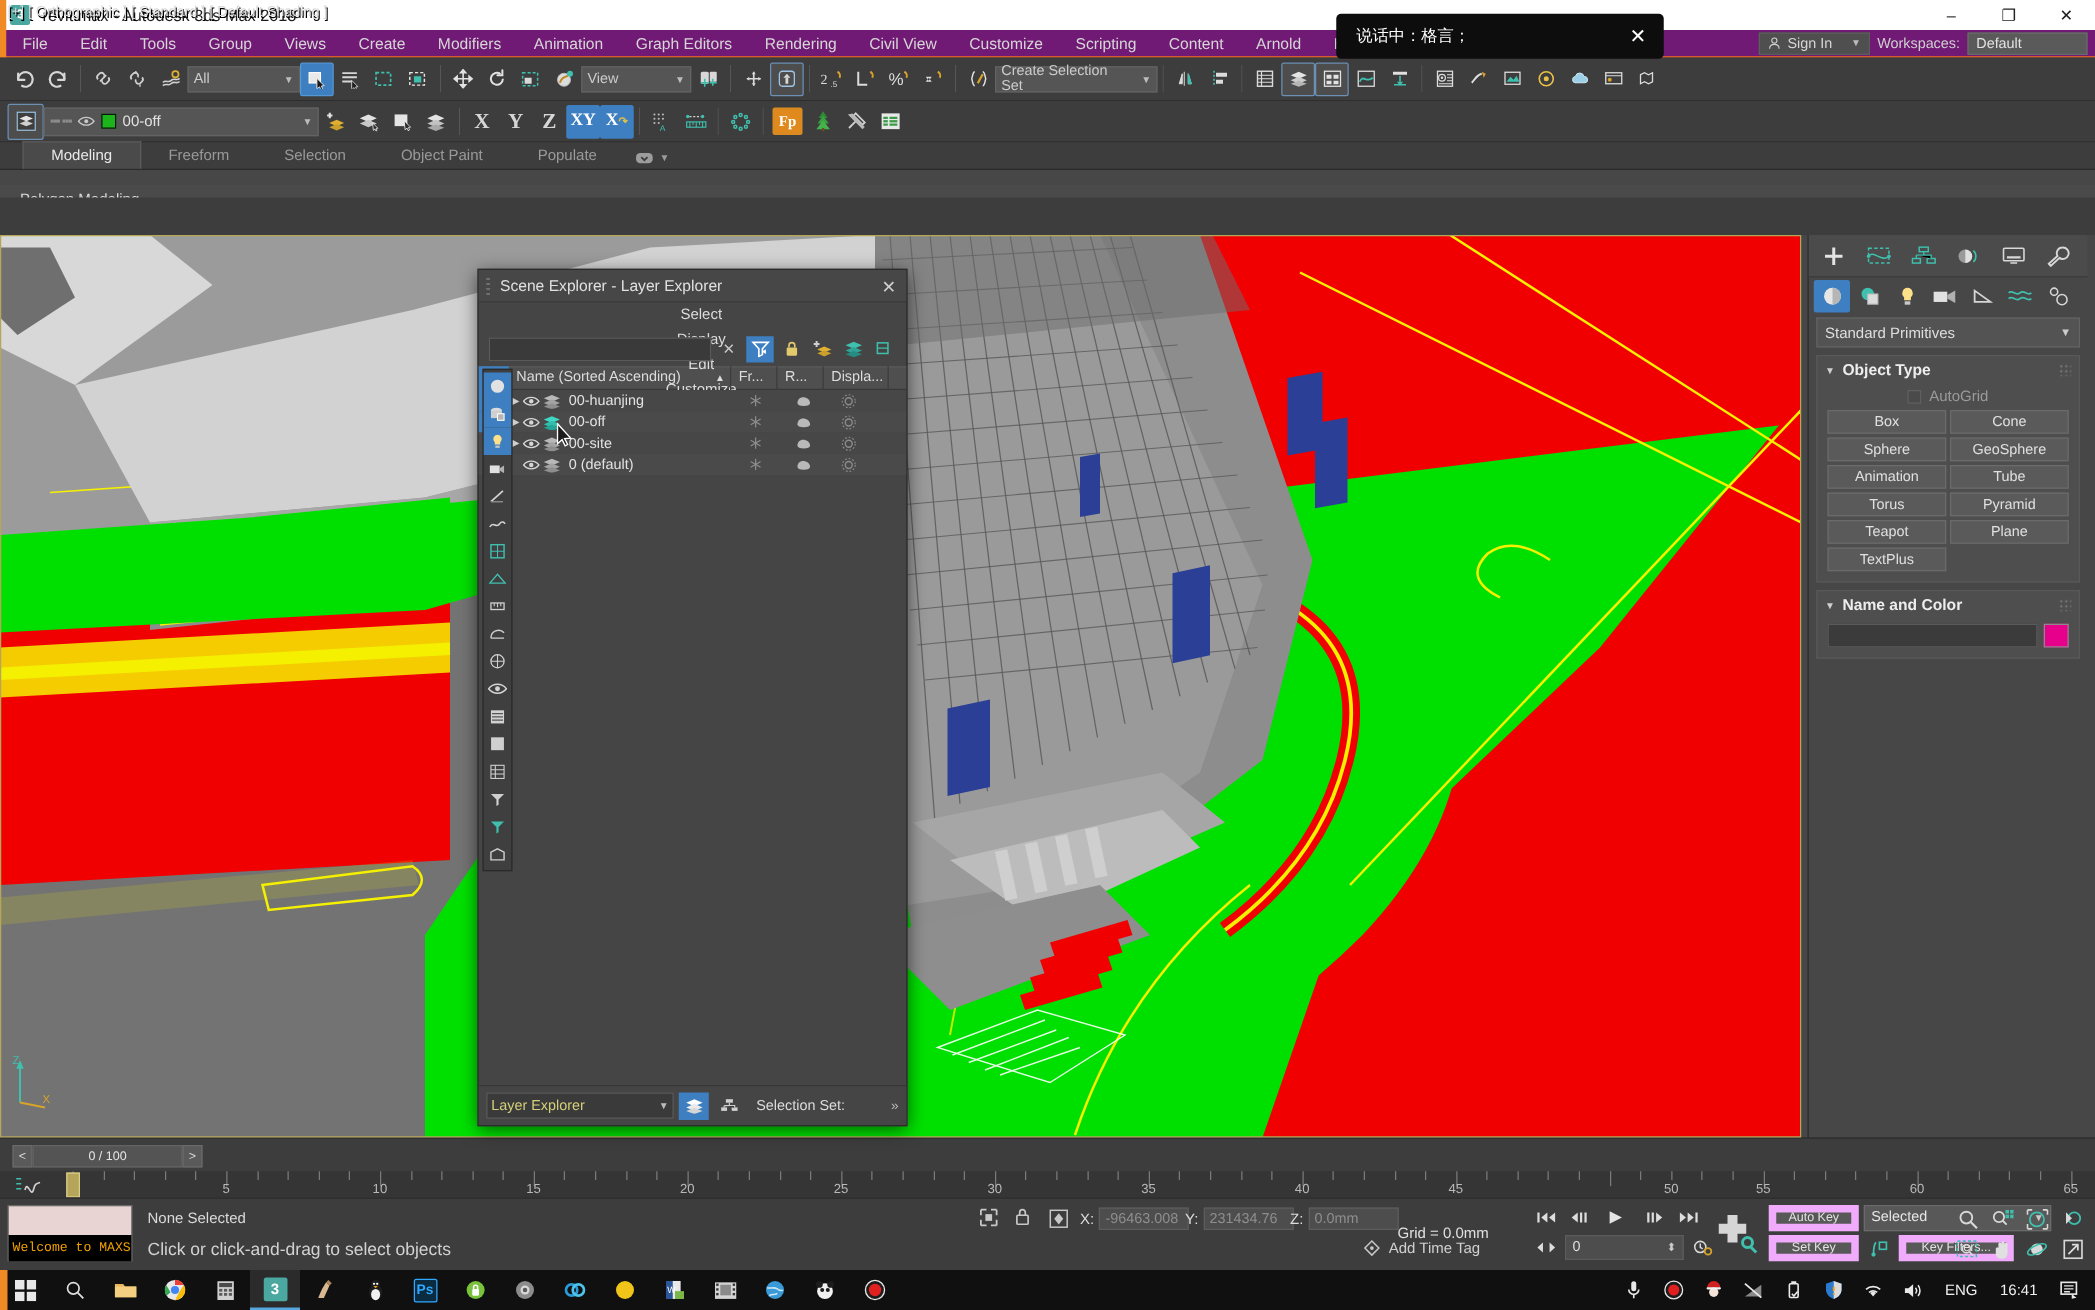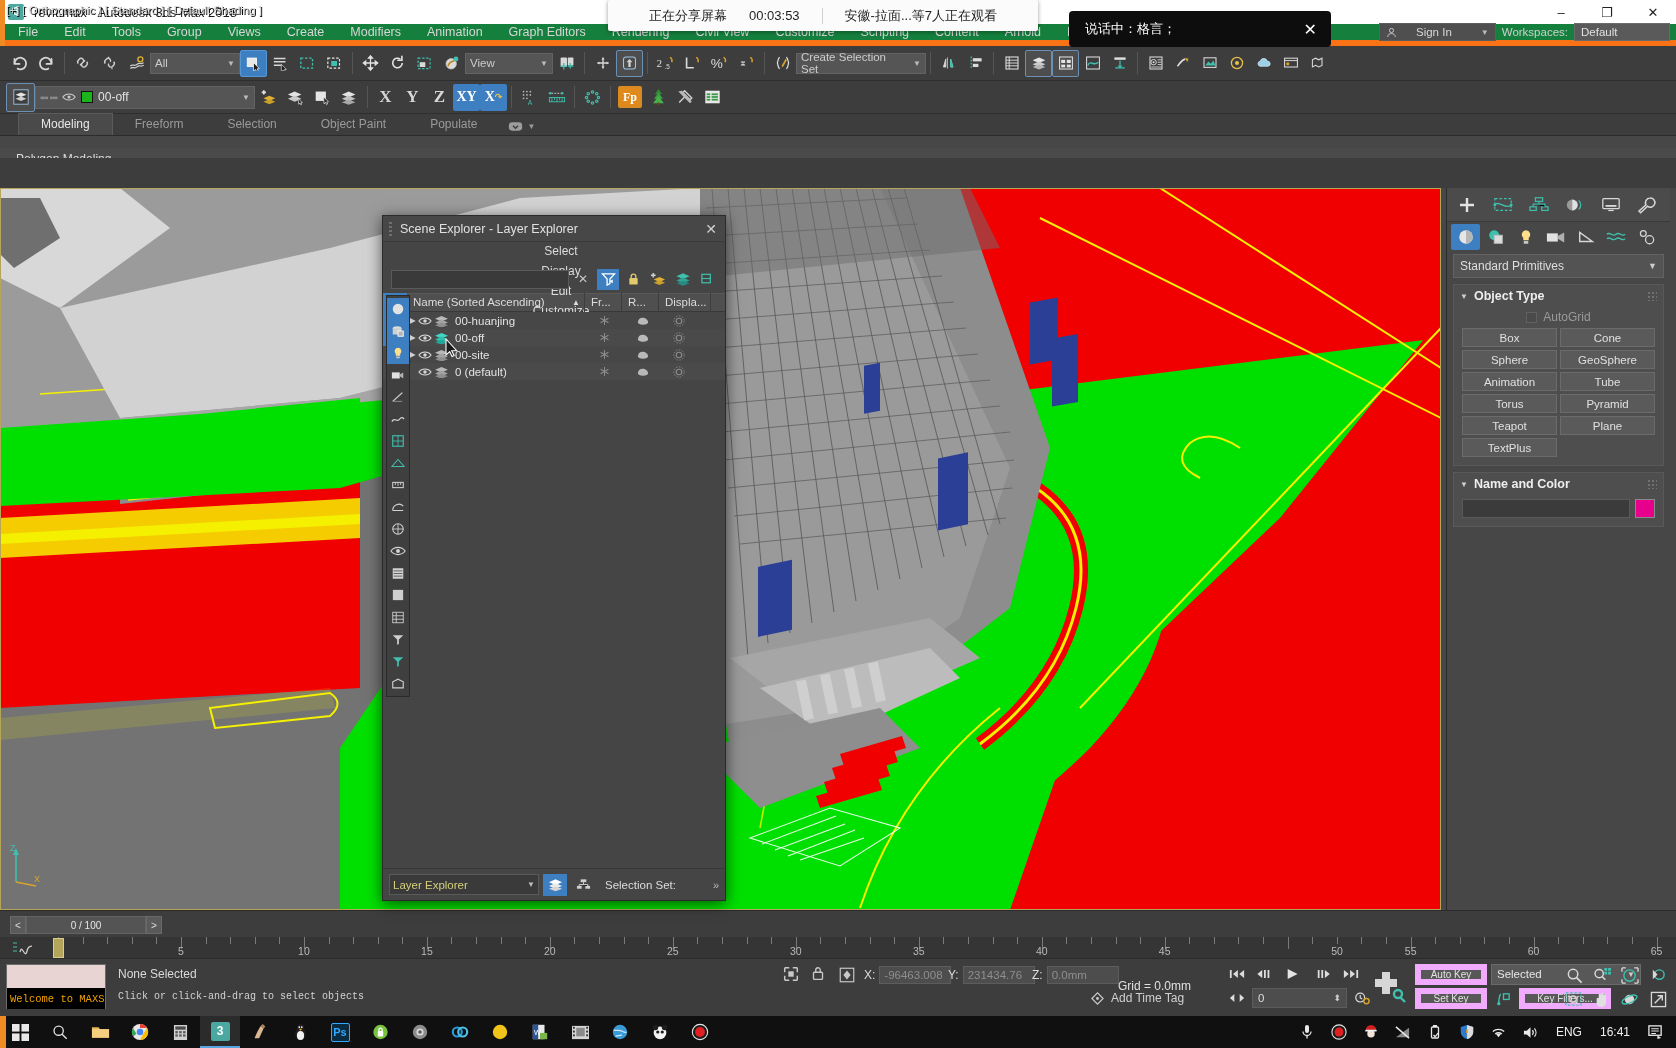--- a/index.html
+++ b/index.html
@@ -12,26 +12,26 @@
      display:flex; align-items:center; }
   .tb-icon{ width:16px; height:16px; margin-left:8px; background:#4aa8a0; color:#fff;
      font-size:10px; line-height:16px; text-align:center; border-radius:2px; font-weight:bold;}
   .tb-title{ margin-left:10px; font-size:13px; color:#1a1a1a; }
   .tb-btns{ margin-left:auto; display:flex; height:24px; }
   .tb-btn{ width:46px; height:24px; display:flex; align-items:center; justify-content:center;
      font-size:13px; color:#222; }
   .tb-left-accent{ position:absolute; left:0; top:0; width:5px; height:24px; background:#f08a24;}
 
   
-  .menubar{ position:absolute; left:0; top:24px; width:1676px; height:22px; background:#15803d;
-     display:flex; align-items:center; border-bottom:6px solid #f97316; }
+  .menubar{ position:absolute; left:0; top:24px; width:1676px; height:22px; background:#701a75;
+     display:flex; align-items:center; border-bottom:1px solid #f97316; }
   .menubar .sideaccent{ position:absolute; left:0; top:0; width:5px; height:22px; background:#f08a24;}
   .menu-item{ padding:0 13px; font-size:12.5px; color:#d6d6d6; line-height:22px; cursor:default; }
   .signin{ margin-left:auto; display:flex; align-items:center; gap:6px; padding-right:6px; }
-  .signin-box{ display:flex; align-items:center; gap:19px; background:#4f4f4f; border:1px solid #5d5d5d;
+  .signin-box{ display:flex; align-items:center; gap:5px; background:#4f4f4f; border:1px solid #5d5d5d;
      height:18px; padding:0 6px; font-size:11.5px; color:#d6d6d6; }
   .ws-label{ font-size:11.5px; color:#cfcfcf; }
   .ws-val{ background:#5a5a5a; border:1px solid #6a6a6a; font-size:11.5px; color:#e2e2e2;
      height:18px; line-height:17px; padding:0 20px 0 6px; min-width:96px; }
 
   
   .share-overlay{ position:absolute; left:608px; top:0px; width:430px; height:31px; background:#fbfbfb;
      display:flex; align-items:center; justify-content:center; gap:22px; border-radius:2px;
      box-shadow:0 1px 4px rgba(0,0,0,.4); z-index:60; }
   .share-overlay span{ font-size:13px; color:#1e1e1e; }
@@ -163,21 +163,21 @@
   .rlbl{ position:absolute; top:8px; font-size:10.5px; color:#b9b9b9; transform:translateX(-50%);}
   .slider{ position:absolute; top:1px; width:11px; height:20px; background:#b5a55a; border:1px solid #d9cd8a;}
   .statusbar{ position:absolute; left:0; top:958px; width:1676px; height:58px; background:#3d3d3d;
      border-top:1px solid #2b2b2b;}
   .maxlisten{ position:absolute; left:6px; top:5px; width:100px; height:45px;
      border:1px solid #6a6a6a; }
   .ml-top{ height:23px; background:#e9d4d4; }
   .ml-bot{ height:21px; background:#000; color:#f0a000; font-size:10.5px;
      font-family:"Liberation Mono", monospace; display:flex; align-items:center; padding-left:3px;}
   .status-txt1{ position:absolute; left:118px; top:8px; font-size:12px; color:#dadada;}
-  .status-txt2{ position:absolute; left:118px; top:32px; font-size:10px; color:#d2d2d2;font-family:Liberation Mono, monospace;}
+  .status-txt2{ position:absolute; left:118px; top:32px; font-size:14px; color:#d2d2d2;}
   .coordbox{ position:absolute; top:6px; height:19px; display:flex; align-items:center; gap:4px;}
   .co-lbl{ font-size:12px; color:#dcdcdc;}
   .co-val{ width:72px; height:18px; background:#4d4d4d; border:1px solid #5c5c5c; color:#8e8e8e;
      font-size:11.5px; display:flex; align-items:center; padding-left:4px;}
   .gridtxt{ position:absolute; left:1118px; top:20px; font-size:12px; color:#e0e0e0;}
   .anim-ctrls{ position:absolute; left:1225px; top:4px; display:flex; flex-direction:column; gap:3px;}
   .ac-row{ display:flex; align-items:center; gap:3px;}
   .acbtn{ width:24px; height:21px; display:flex; align-items:center; justify-content:center;
      color:#ddd; font-size:11px; cursor:pointer;}
   .spin{ width:95px; height:20px; background:#4d4d4d; border:1px solid #5c5c5c; color:#ddd;
@@ -248,26 +248,20 @@
             </svg>
         </span>
         <span>Sign In</span>
         <span style="font-size:8px;color:#bbb;margin-left:10px">▼</span>
       </div>
       <div class="ws-label">Workspaces:</div>
       <div class="ws-val">Default</div>
     </div>
   </div>
 
-  <div class="share-overlay">
-    <span>正在分享屏幕</span>
-    <span>00:03:53</span>
-    <div class="share-sep"></div>
-    <span>安徽-拉面...等7人正在观看</span>
-  </div>
 
   <div class="talk-overlay">
     <div class="txt">说话中：格言；</div>
     <div class="x">✕</div>
   </div>
 
   <div class="toolbar1">
     <div class="tbtn">
       <svg width="17" height="15" viewBox="0 0 20 18">
           <path d="M4 9a7 7 0 1 1 3 5.8" fill="none" stroke="#d7d7d7" stroke-width="2.1"></path>

